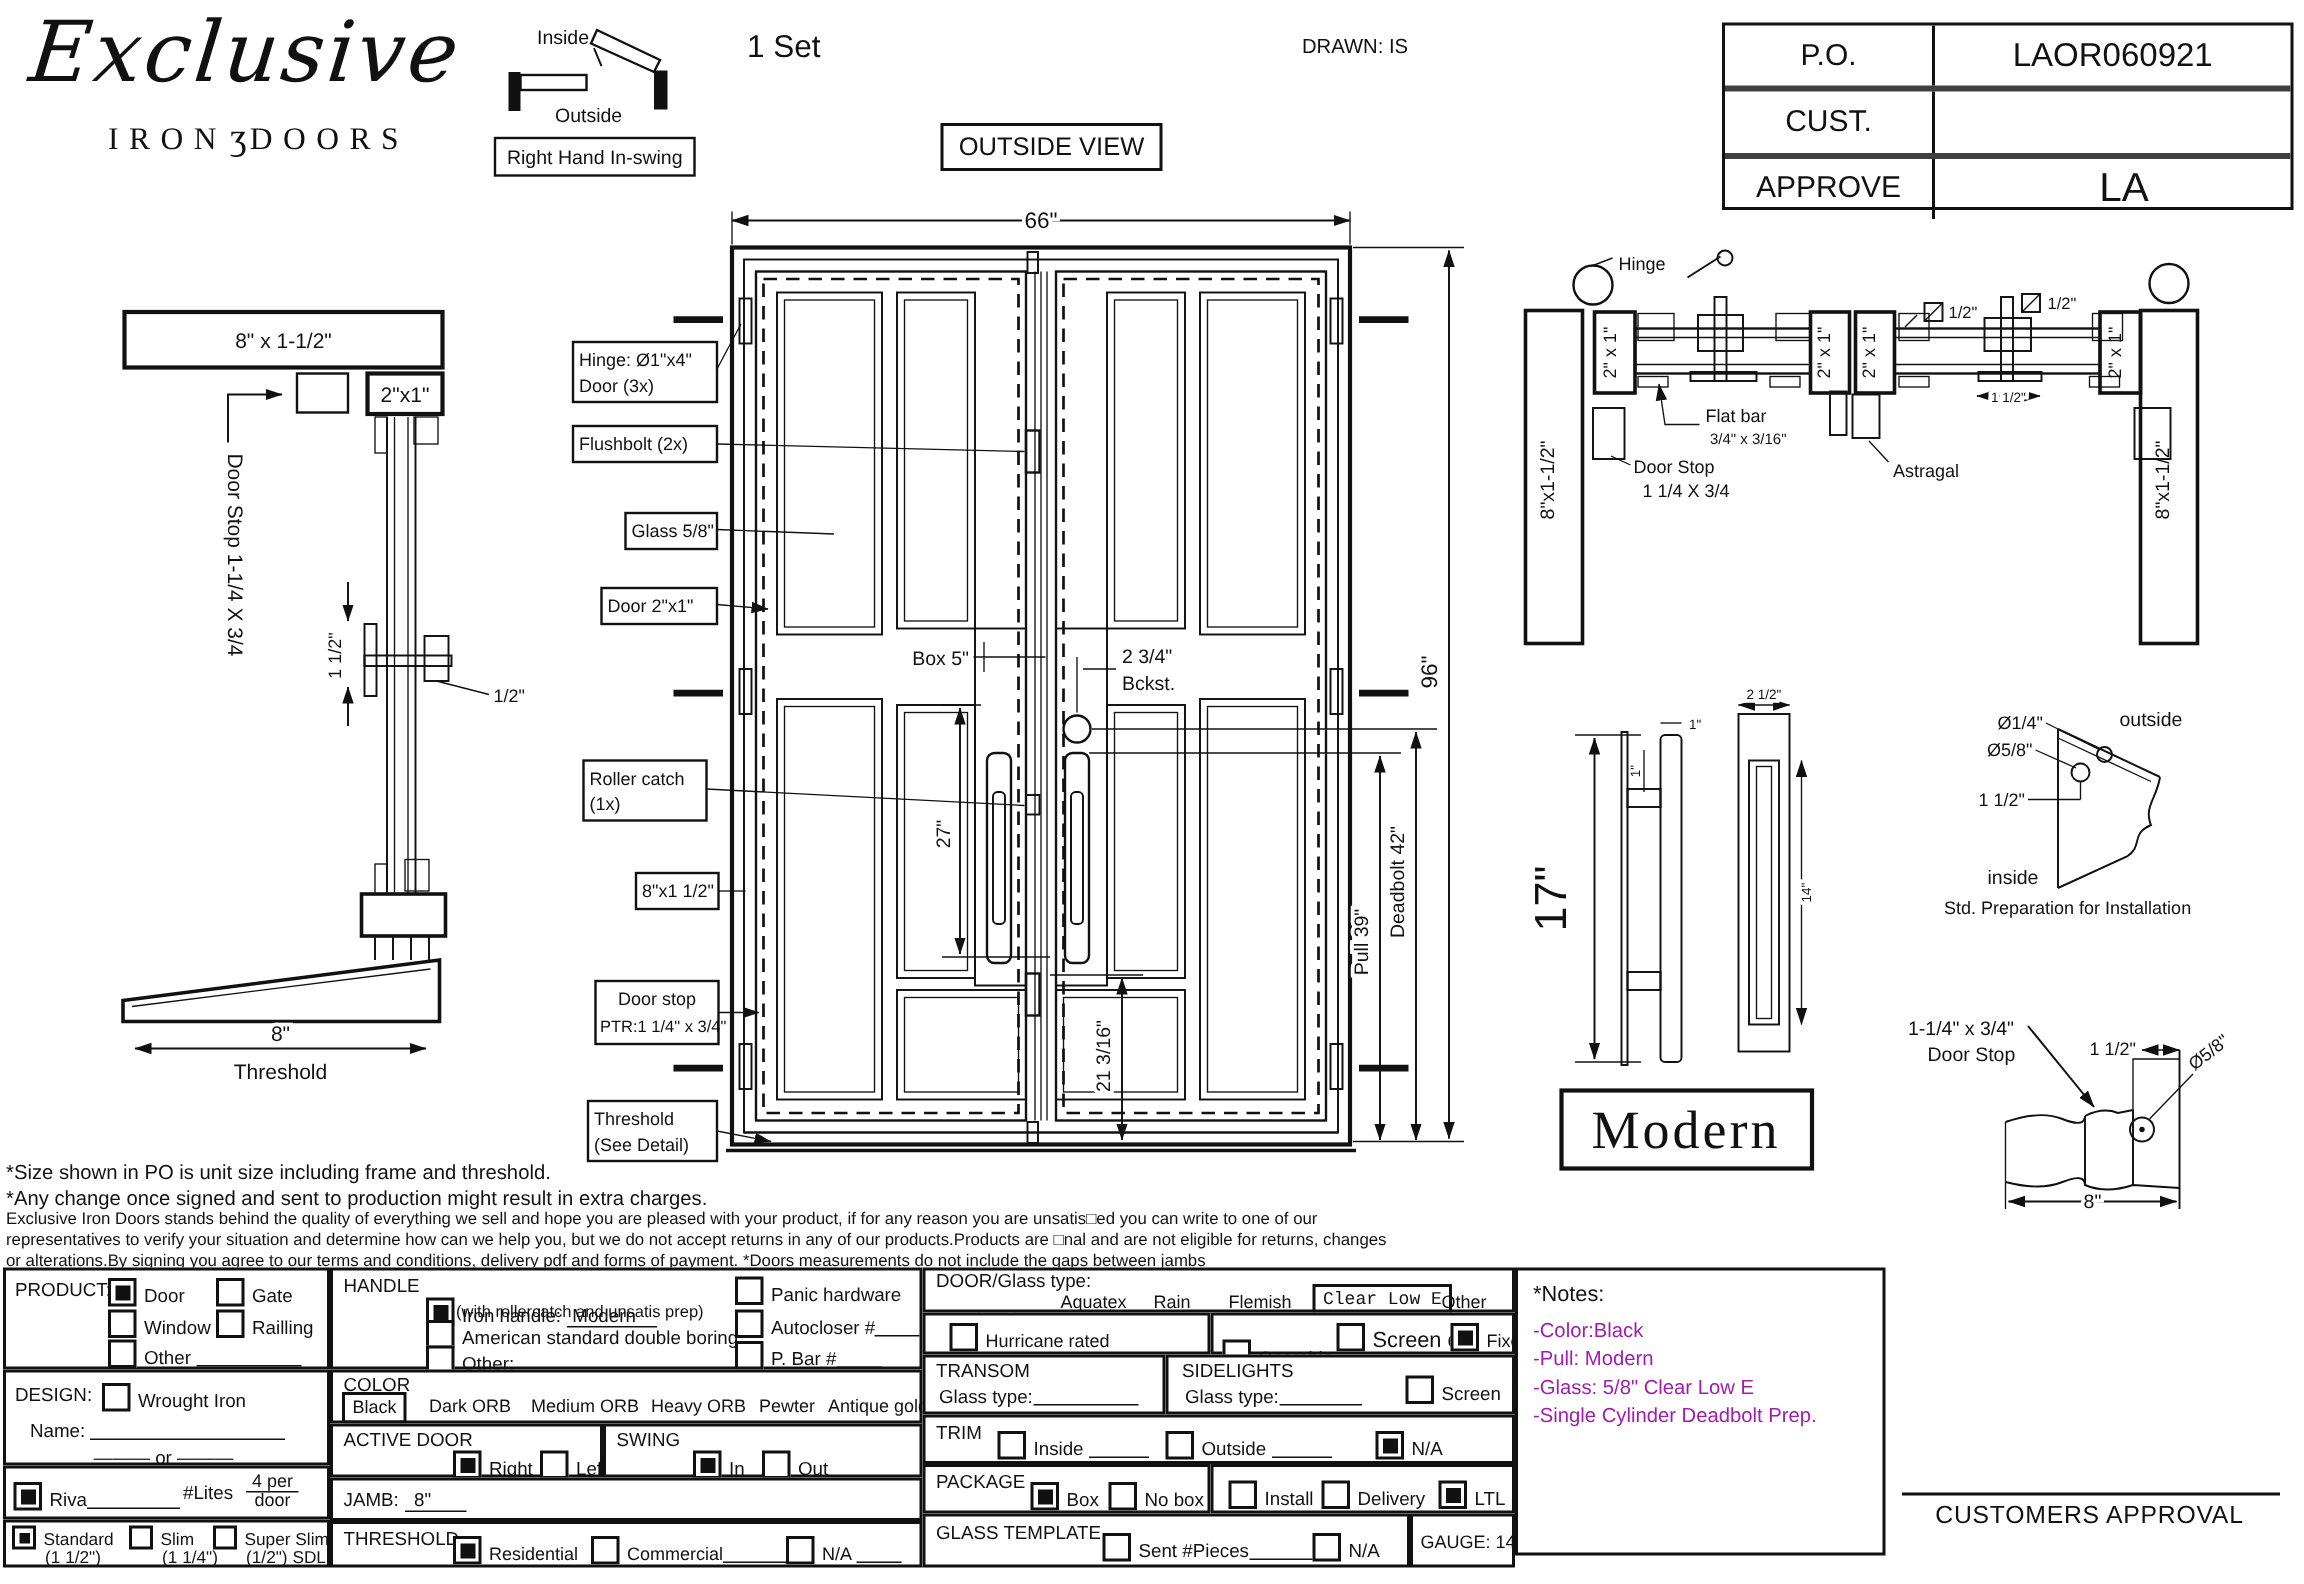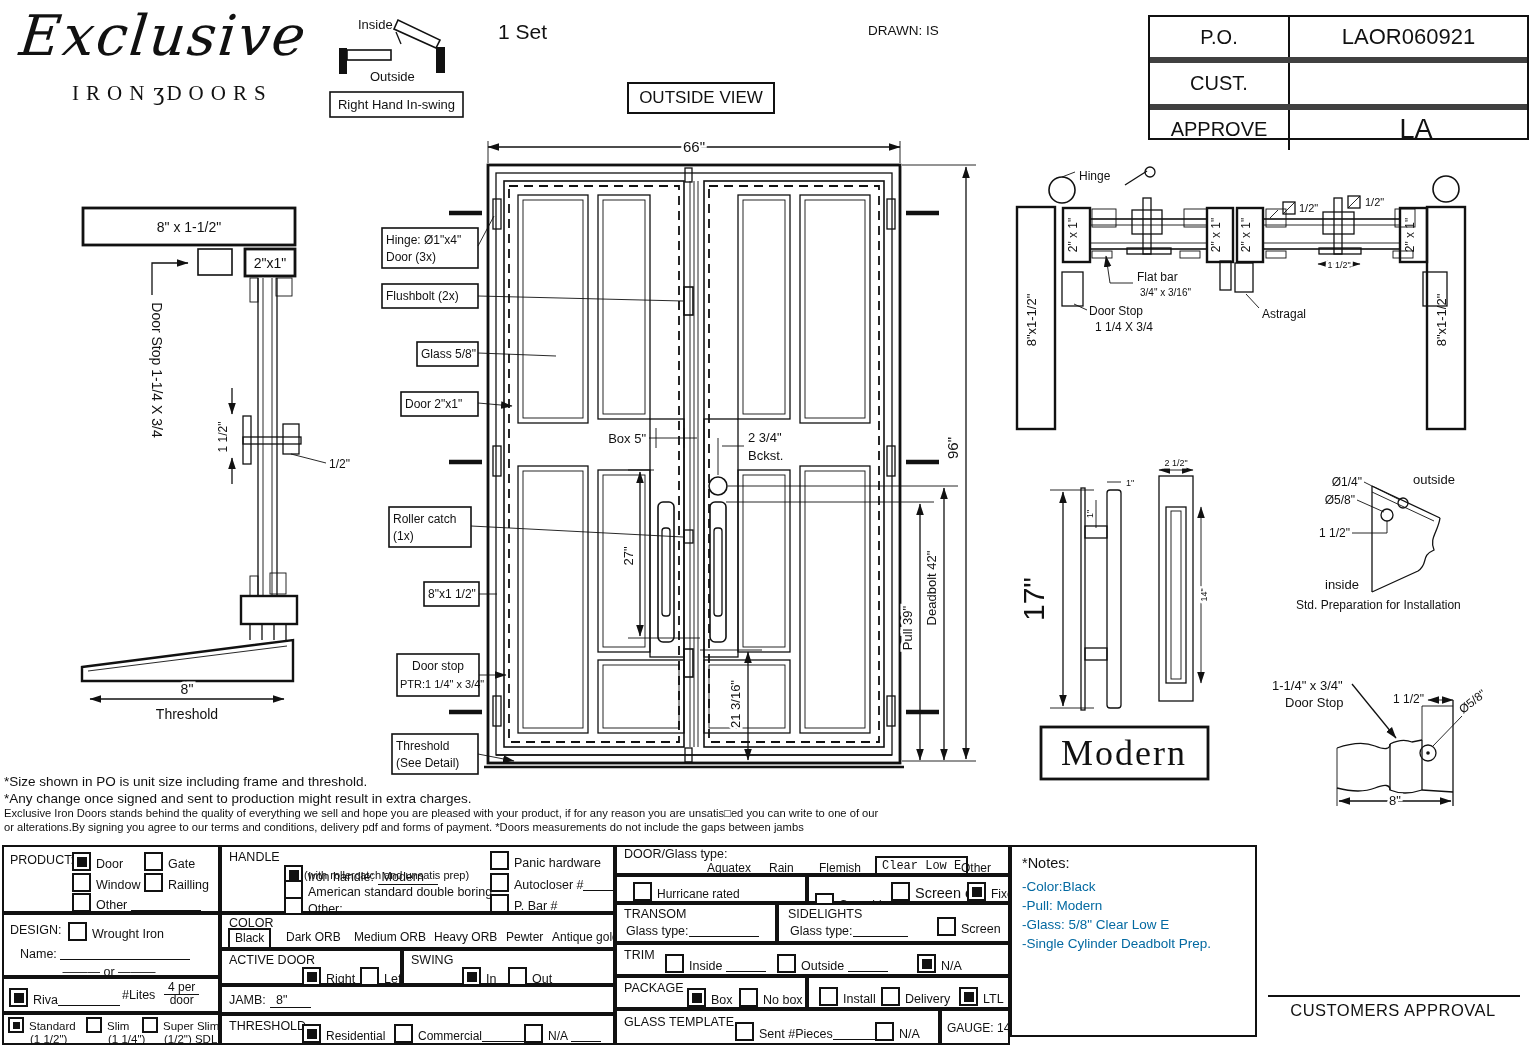--- a/index.html
+++ b/index.html
@@ -8,21 +8,21 @@
   .logo{position:absolute;left:20px;top:6px;width:300px;height:112px;}
   .logo-script{font-family:"DejaVu Serif",serif;font-style:italic;font-size:56px;line-height:60px;letter-spacing:2px;transform:skewX(-6deg);display:inline-block;}
   .logo-sub{position:absolute;left:52px;top:72px;font-family:"Liberation Serif",serif;font-size:21px;letter-spacing:7px;}
   .logo-orn{font-size:25px;letter-spacing:0;margin:0 2px;}
   .set-count{position:absolute;left:498px;top:20px;font-size:21px;}
   .drawn-by{position:absolute;left:868px;top:23px;font-size:13.5px;}
   .outside-view{position:absolute;left:627px;top:82px;width:144px;height:28px;border:2px solid #111;text-align:center;line-height:28px;font-size:17px;}
   .mini-swing{position:absolute;left:328px;top:14px;}
   
   .po-table{position:absolute;left:1148px;top:15px;width:377px;height:121px;border:2.5px solid #111;}
-  .po-row{display:flex;height:40.3px;border-bottom:6px solid #404040;}
+  .po-row{display:flex;height:40.3px;border-bottom:4px solid #404040;}
   .po-row:last-child{border-bottom:none;gap:15px;}
   .po-cell-l{width:138px;border-right:2px solid #111;text-align:center;font-size:20px;display:flex;align-items:center;justify-content:center;}
   .po-cell-v{flex:1;text-align:center;font-size:22px;display:flex;align-items:center;justify-content:center;}
   .po-big{font-size:27px;}
   
   .drawing{position:absolute;left:0;top:130px;pointer-events:none;}
   .s1{stroke:#111;fill:none;stroke-width:1.3px;}
   .s15{stroke:#111;fill:none;stroke-width:1.6px;}
   .s2{stroke:#111;fill:none;stroke-width:2.4px;}
   .s3{stroke:#111;fill:none;stroke-width:2.8px;}
@@ -45,21 +45,21 @@
   .cb{display:inline-block;width:15px;height:15px;border:2.5px solid #111;vertical-align:-3px;margin-right:5px;background:#fff;box-sizing:content-box;position:relative;}
   .cb.checked::after{content:"";position:absolute;left:2.5px;top:2.5px;right:2.5px;bottom:2.5px;background:#111;}
   .blank{display:inline-block;border-bottom:1.5px solid #111;height:12px;vertical-align:-2px;}
   .w30{width:30px;}.w40{width:40px;}.w55{width:55px;}.w70{width:70px;}.w100{width:100px;}
   .boxed{display:inline-block;border:2px solid #111;padding:0 5px;line-height:17px;}
   .abs{position:absolute;white-space:nowrap;}
   .small{font-size:11px;}
   .stack{display:inline-block;text-align:center;vertical-align:middle;line-height:13px;font-size:12px;}
   .stack .top{border-bottom:1.5px solid #111;padding:0 4px;}
   .notes-title{font-size:14.5px;margin:8px 0 6px 10px;}
-  .notes-line{font-size:13.5px;line-height:19px;margin-left:10px;color:#0369a1;}
+  .notes-line{font-size:13.5px;line-height:19px;margin-left:10px;color:#a21caf;}
   
   .sig-line{position:absolute;left:1268px;top:995px;width:252px;border-top:2.5px solid #111;}
   .approval{position:absolute;left:1248px;top:1001px;width:290px;text-align:center;font-size:16.5px;letter-spacing:0.5px;}
 </style>
 </head>
 <body>
 
 <div class="page">
 
   <div class="logo">
@@ -416,20 +416,21 @@
       <text class="tx t12" x="1463" y="714" transform="rotate(-38 1463 714)">Ø5/8"</text>
       <line x1="1339" y1="801" x2="1451" y2="801" class="s1" marker-start="url(#ar)" marker-end="url(#ar)"></line>
       <text class="tx t13 halo" x="1395" y="805" text-anchor="middle">8"</text>
     </g>
   </svg>
 
   <div class="disclaimer">
     <div class="disc-big">*Size shown in PO is unit size including frame and threshold.</div>
     <div class="disc-big">*Any change once signed and sent to production might result in extra charges.</div>
     <div class="disc-small">Exclusive Iron Doors stands behind the quality of everything we sell and hope you are pleased with your product, if for any reason you are unsatis□ed you can write to one of our</div>
+    <div class="disc-small">representatives to verify your situation and determine how can we help you, but we do not accept returns in any of our products.Products are □nal and are not eligible for returns, changes</div>
     <div class="disc-small">or alterations.By signing you agree to our terms and conditions, delivery pdf and forms of payment. *Doors measurements do not include the gaps between jambs</div>
   </div>
 
   <div class="form">
 
     <div class="cell" style="left:0;top:0;width:218px;height:68px;">
       <span class="abs sec-title" style="left:6px;top:6px;">PRODUCT:</span>
       <span class="abs" style="left:68px;top:5px;"><span class="cb checked"></span><span>Door</span></span>
       <span class="abs" style="left:140px;top:5px;"><span class="cb"></span><span>Gate</span></span>
       <span class="abs" style="left:68px;top:26px;"><span class="cb"></span><span>Window</span></span>

